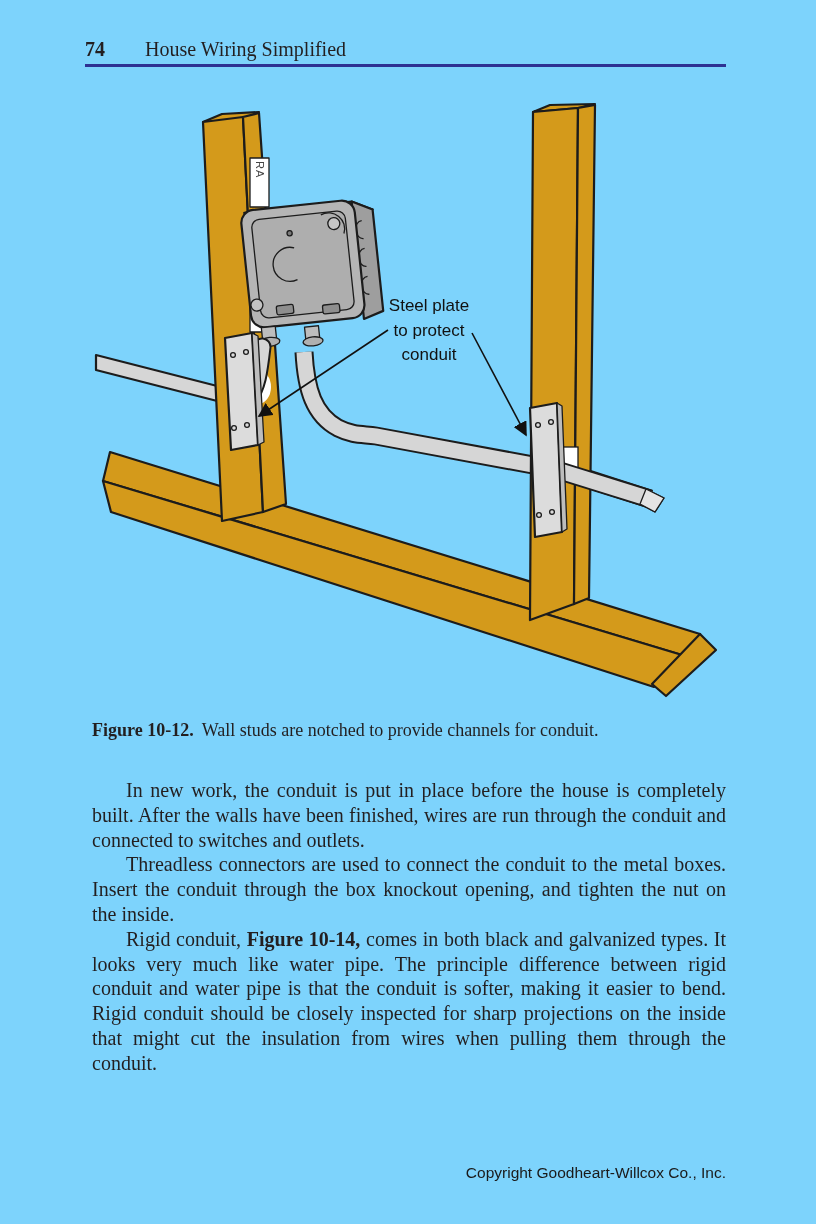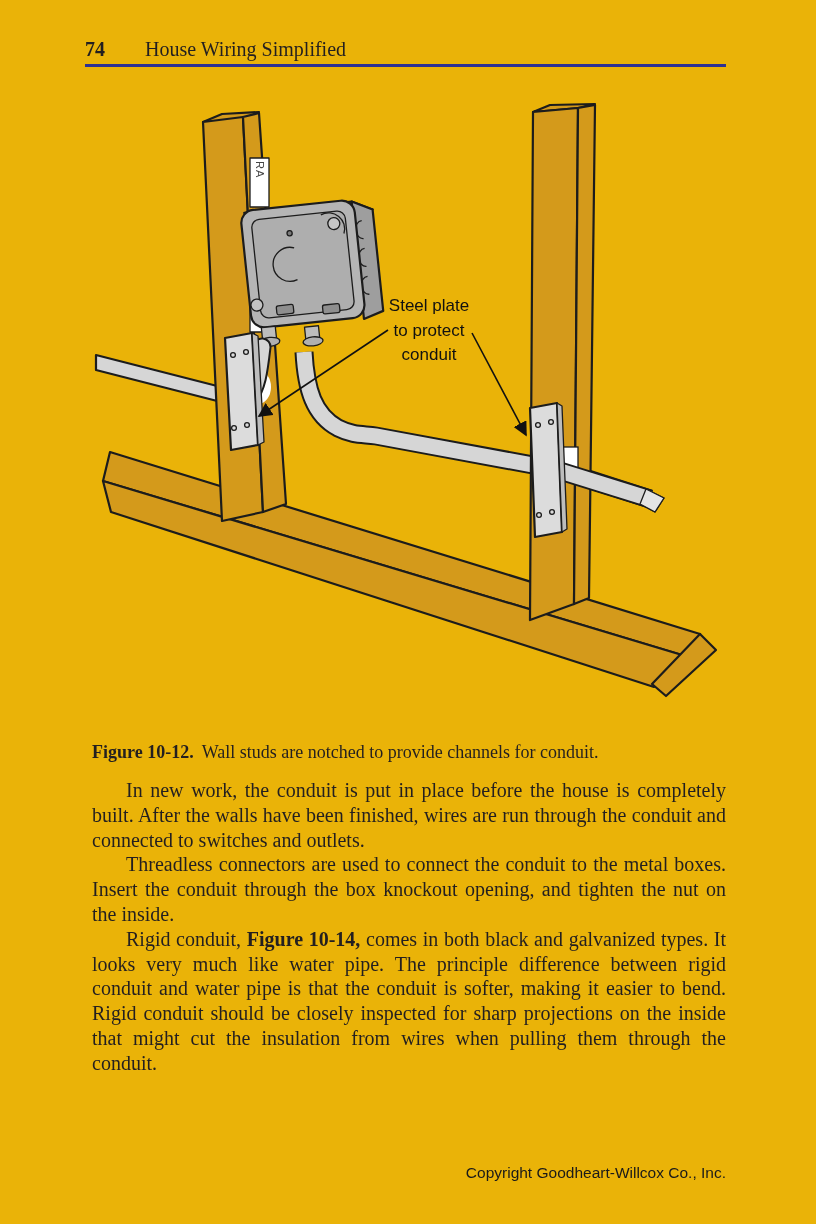--- a/index.html
+++ b/index.html
@@ -1,37 +1,37 @@
 <!DOCTYPE html>
 <html><head>
 <meta charset="utf-8">
 <style>
   html,body{margin:0;padding:0;background:#ffffff;}
   .page{
     position:relative;
     width:816px;height:1224px;
-    background:#eab308;
+    background:#7dd3fc;
     font-family:"Liberation Serif", serif;
     color:#231f20;
     overflow:hidden;
   }
   
   .hdr{position:absolute;left:85px;top:38px;width:641px;}
   .pgnum{font-weight:bold;font-size:20px;}
   .runtitle{font-size:20px;margin-left:40px;}
   .header-rule{position:absolute;left:85px;top:64px;width:641px;height:3px;background:#2e3192;}
   
   .fig-svg{position:absolute;left:0;top:95px;}
   .ln{stroke:#1c1c1c;stroke-width:2.2;stroke-linejoin:round;}
   .thin{stroke:#1c1c1c;stroke-width:1.3;stroke-linejoin:round;}
   .nofill{fill:none;}
   .ann{font-family:"Liberation Sans", sans-serif;font-size:17px;fill:#111;stroke:none;}
   .stamp-txt{font-family:"Liberation Sans", sans-serif;font-size:11px;fill:#444;stroke:none;letter-spacing:1px;}
   .caption{
-    position:absolute;left:92px;top:742px;width:640px;
+    position:absolute;left:92px;top:720px;width:640px;
     font-size:18px;line-height:1.2;
   }
   .caption b{margin-right:8px;}
   
   .body-text{
     position:absolute;left:92px;top:778px;width:634px;
     font-size:20px;line-height:24.8px;
     text-align:justify;
   }
   .body-text p{margin:0;text-indent:34px;}

